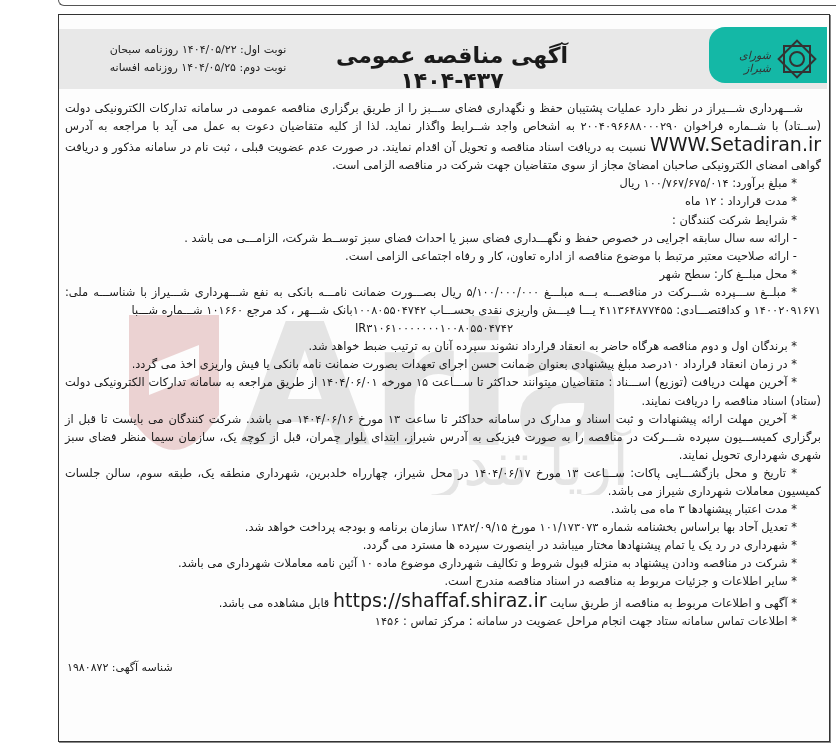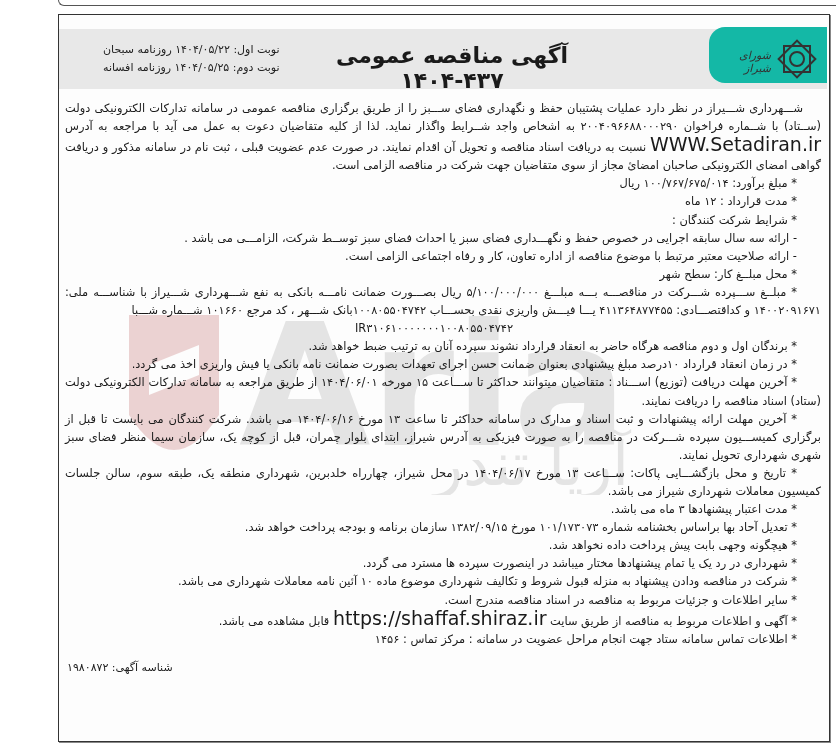--- a/index.html
+++ b/index.html
@@ -28,21 +28,21 @@
   .logo-text {
     position: absolute; right: 56px; top: 22px; font-family: "DejaVu Serif", serif;
     font-size: 11px; font-style: italic; color: #333; direction: rtl;
   }
   .title {
     position: absolute; left: 268px; top: 14px; width: 250px; text-align: center;
     font-family: "DejaVu Sans", sans-serif; font-weight: bold; font-size: 22px; direction: rtl;
   }
   .pub-dates {
     position: absolute; left: 44px; top: 12px; width: 190px; font-size: 11px;
-    line-height: 18px; direction: rtl; text-align: left; color: #222;
+    line-height: 18px; direction: rtl; text-align: center; color: #222;
   }
   .body-text {
     position: absolute; left: 6px; top: 84px; width: 756px; direction: rtl;
     text-align: justify; font-size: 11.4px; line-height: 18.1px; color: #1a1a1a;
   }
   .body-text p { margin: 0; }
   .body-text .bullet { padding-right: 24px; }
   .body-text .dash { padding-right: 24px; }
   .body-text .ltr { direction: ltr; unicode-bidi: embed; font-size: 19px; }
   .ad-id {
@@ -107,21 +107,20 @@
     <p style="text-align:left; direction:ltr; padding-left:290px;">
       <span>IR۳۱۰۶۱۰۰۰۰۰۰۰۱۰۰۸۰۵۵۰۴۷۴۲</span>
     </p>
     <p class="bullet">* برندگان اول و دوم مناقصه هرگاه حاضر به انعقاد قرارداد نشوند سپرده آنان به ترتیب ضبط خواهد شد.</p>
     <p class="bullet">* در زمان انعقاد قرارداد ۱۰درصد مبلغ پیشنهادی بعنوان ضمانت حسن اجرای تعهدات بصورت ضمانت نامه بانکی یا فیش واریزی اخذ می گردد.</p>
     <p style="text-indent:24px;">* آخرین مهلت دریافت (توزیع) اســـناد : متقاضیان میتوانند حداکثر تا ســـاعت ۱۵ مورخه ۱۴۰۴/۰۶/۰۱ از طریق مراجعه به سامانه تدارکات الکترونیکی دولت (ستاد) اسناد مناقصه را دریافت نمایند.</p>
     <p style="text-indent:24px;">* آخرین مهلت ارائه پیشنهادات و ثبت اسناد و مدارک در سامانه حداکثر تا ساعت ۱۳ مورخ ۱۴۰۴/۰۶/۱۶ می باشد. شرکت کنندگان می بایست تا قبل از برگزاری کمیســـیون سپرده شـــرکت در مناقصه را به صورت فیزیکی به آدرس شیراز، ابتدای بلوار چمران، قبل از کوچه یک، سازمان سیما منظر فضای سبز شهری شهرداری تحویل نمایند.</p>
     <p style="text-indent:24px;">* تاریخ و محل بازگشـــایی پاکات: ســـاعت ۱۳ مورخ ۱۴۰۴/۰۶/۱۷ در محل شیراز، چهارراه خلدبرین، شهرداری منطقه یک، طبقه سوم، سالن جلسات کمیسیون معاملات شهرداری شیراز می باشد.</p>
     <p class="bullet">* مدت اعتبار پیشنهادها ۳ ماه می باشد.</p>
     <p class="bullet">* تعدیل آحاد بها براساس بخشنامه شماره ۱۰۱/۱۷۳۰۷۳ مورخ ۱۳۸۲/۰۹/۱۵ سازمان برنامه و بودجه پرداخت خواهد شد.</p>
-    <p class="bullet">* هیچگونه وجهی بابت پیش پرداخت داده نخواهد شد.</p>
     <p class="bullet">* شهرداری در رد یک یا تمام پیشنهادها مختار میباشد در اینصورت سپرده ها مسترد می گردد.</p>
     <p class="bullet">* شرکت در مناقصه ودادن پیشنهاد به منزله قبول شروط و تکالیف شهرداری موضوع ماده ۱۰ آئین نامه معاملات شهرداری می باشد.</p>
     <p class="bullet">* سایر اطلاعات و جزئیات مربوط به مناقصه در اسناد مناقصه مندرج است.</p>
     <p class="bullet">
       <span>* آگهی و اطلاعات مربوط به مناقصه از طریق سایت</span>
       <span class="ltr">https://shaffaf.shiraz.ir</span>
       <span>قابل مشاهده می باشد.</span>
     </p>
     <p class="bullet">* اطلاعات تماس سامانه ستاد جهت انجام مراحل عضویت در سامانه : مرکز تماس : ۱۴۵۶</p>
   </div>

